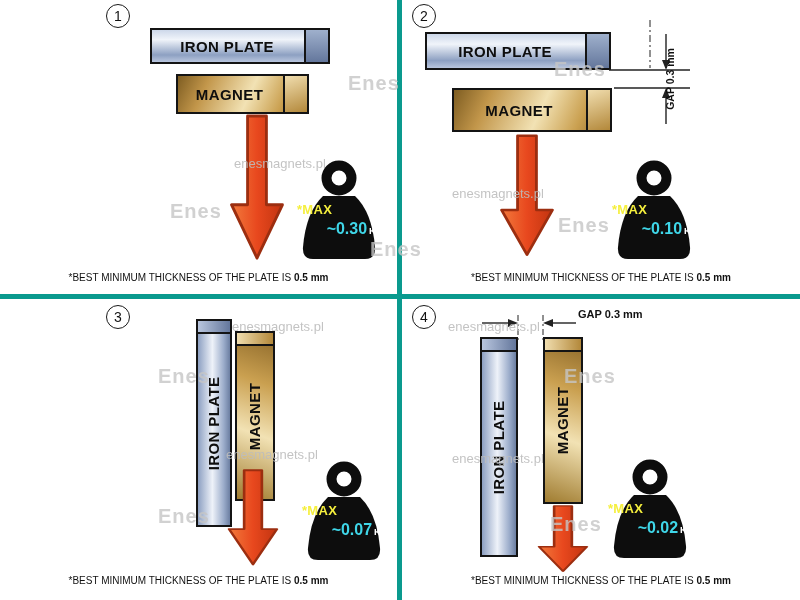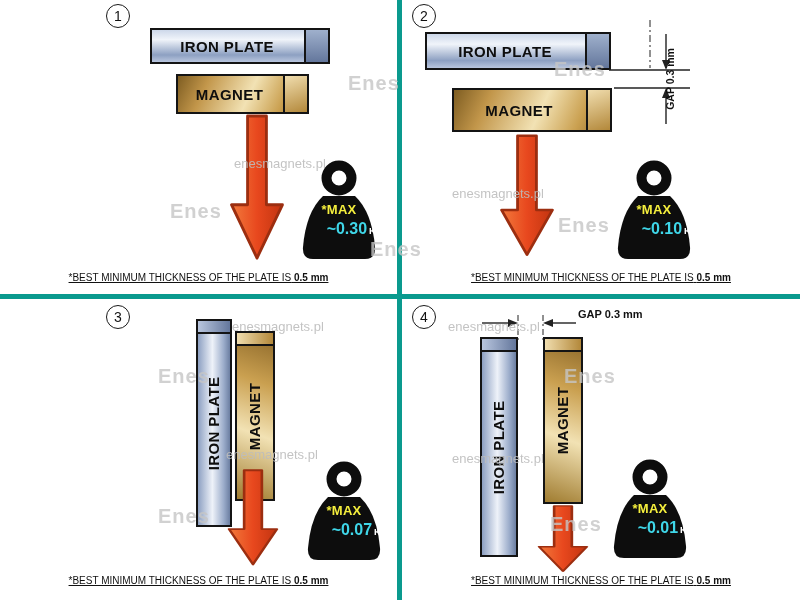--- a/index.html
+++ b/index.html
@@ -40,28 +40,28 @@
   .plate-end { background: linear-gradient(180deg,#9fb0cc 0%,#64779c 100%); }
   .magnet-end { background: linear-gradient(160deg,#f0ddae 0%,#b3883a 100%); }
   .end-face-v { position:absolute; left:0; right:0; top:0; height:13px; border-bottom:2px solid #141414; }
   .plate-end-v { background: linear-gradient(90deg,#b9c6de,#64779c); }
   .magnet-end-v { background: linear-gradient(90deg,#f0ddae,#b3883a); }
 
   .arrow { position:absolute; z-index:4; }
 
   .weight { position:absolute; width:84px; height:100px; z-index:4; }
   .weight .kettle-svg { position:absolute; left:0; top:0; width:100%; height:100%; }
-  .w-max { position:absolute; top:42px; left:0; width:100%; text-align:center;
+  .w-max { position:absolute; top:42px; left:0; width:100%; text-align:left;
            color:#f5ef3d; font-size:13px; font-weight:700; letter-spacing:.3px; }
   .w-val { position:absolute; top:60px; left:16px; width:100%; text-align:center;
            color:#3fd6e8; font-size:16px; font-weight:700; white-space:nowrap; }
   .w-unit { color:#ffffff; font-size:9.5px; font-weight:700; margin-left:2px; }
 
   .caption { position:absolute; left:0; width:100%; text-align:center;
-             font-size:10px; color:#111; z-index:5;text-decoration:underline; }
+             font-size:10px; color:#111; z-index:5; }
   .caption b { font-weight:700; }
 
   .wm-site { position:absolute; color:#bdbdbd; font-size:13px; opacity:.9; z-index:6; white-space:nowrap; }
   .wm-logo { position:absolute; color:#c6c6c6; font-size:20px; font-weight:700;
              opacity:.8; letter-spacing:1px; z-index:6; white-space:nowrap; }
 
   .gap-text-v { position:absolute; transform: rotate(-90deg); transform-origin:0 0;
                 width:110px; text-align:center; font-size:10.5px; font-weight:700;
                 color:#111; white-space:nowrap; z-index:5; }
   .gap-text-h { position:absolute; font-size:11px; font-weight:700; color:#111;
@@ -247,21 +247,21 @@
 
     <svg class="arrow" style="left:130px;top:206px;width:62px;height:68px" viewBox="0 0 70 150" preserveAspectRatio="none">
       <polygon points="25,2 45,2 45,92 62,92 35,146 8,92 25,92" fill="url(#arrowGrad)" stroke="#9c2e10" stroke-width="3" stroke-linejoin="round"></polygon>
     </svg>
 
     <div class="weight" style="left:206px;top:160px">
       <svg class="kettle-svg" viewBox="0 0 84 100">
           <use href="#kettle" xlink:href="#kettle"></use>
         </svg>
       <div class="w-max">*MAX</div>
-      <div class="w-val"><span>~0.01</span><span class="w-unit">KG</span></div>
+      <div class="w-val"><span>~0.02</span><span class="w-unit">KG</span></div>
     </div>
 
     <div class="caption" style="top:276px">
       <span>*BEST MINIMUM THICKNESS OF THE PLATE IS</span>
       <b>0.5 mm</b>
     </div>
 
     <div class="wm-site" style="left:46px;top:20px">enesmagnets.pl</div>
     <div class="wm-site" style="left:50px;top:152px">enesmagnets.pl</div>
     <div class="wm-logo" style="left:162px;top:66px">Enes</div>

